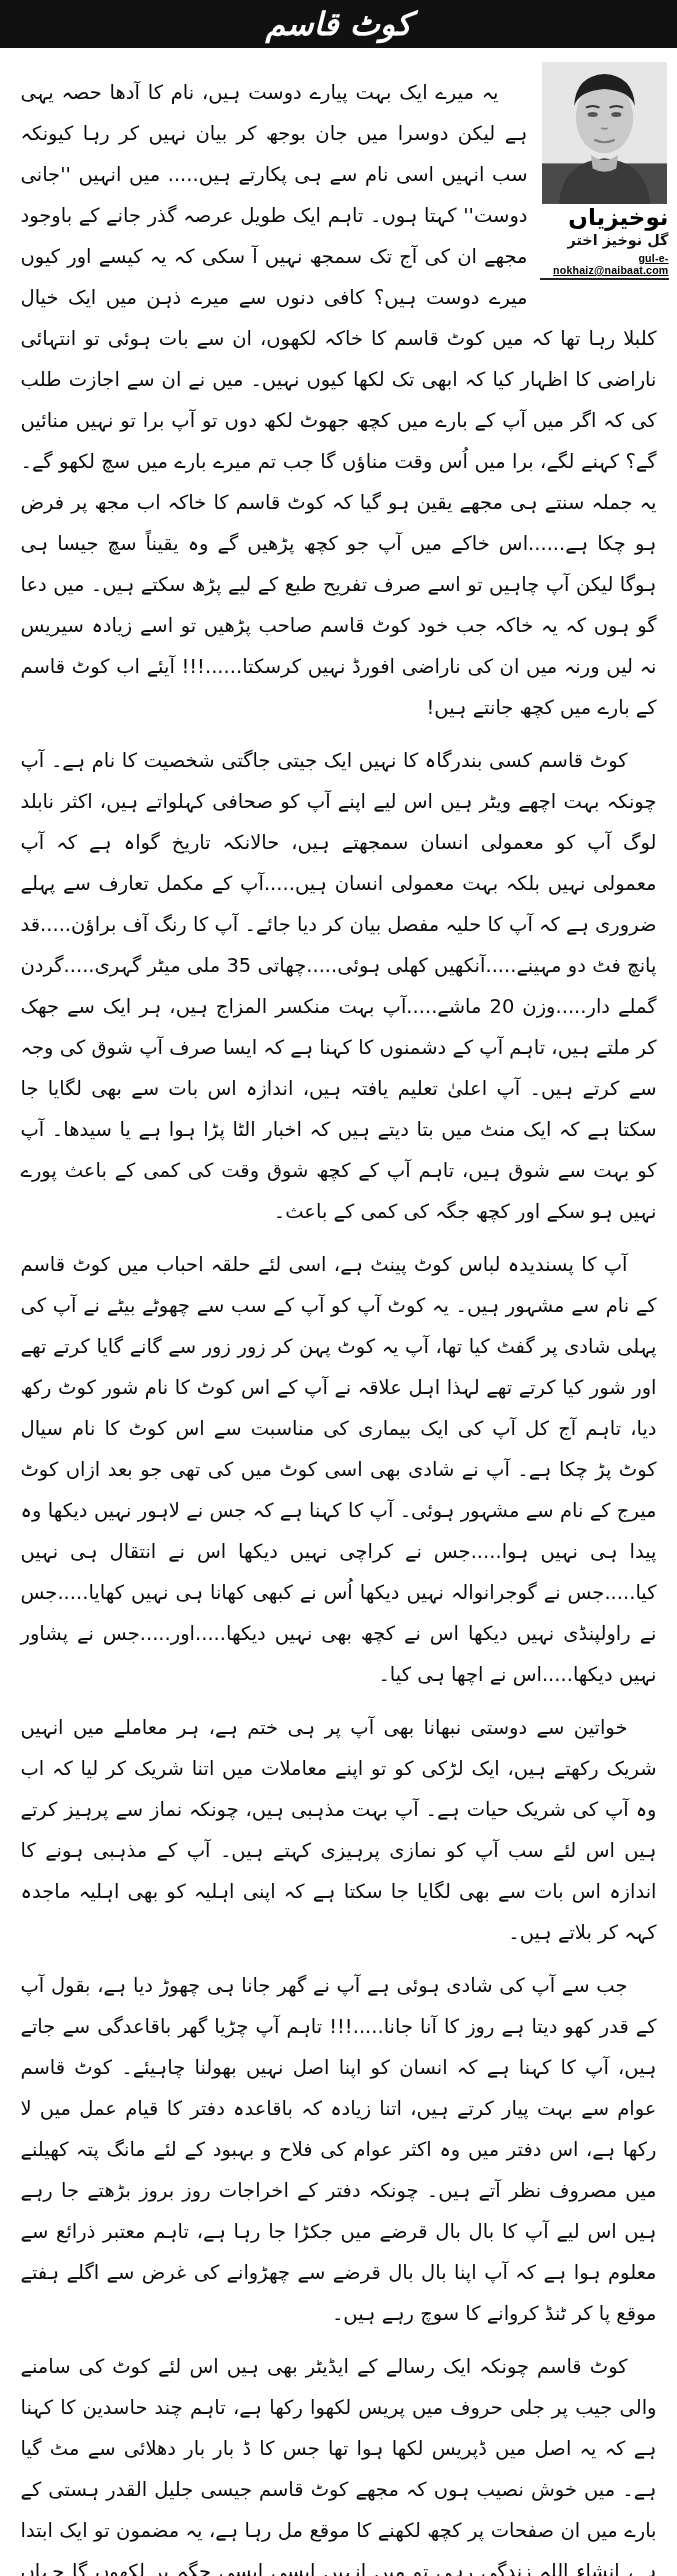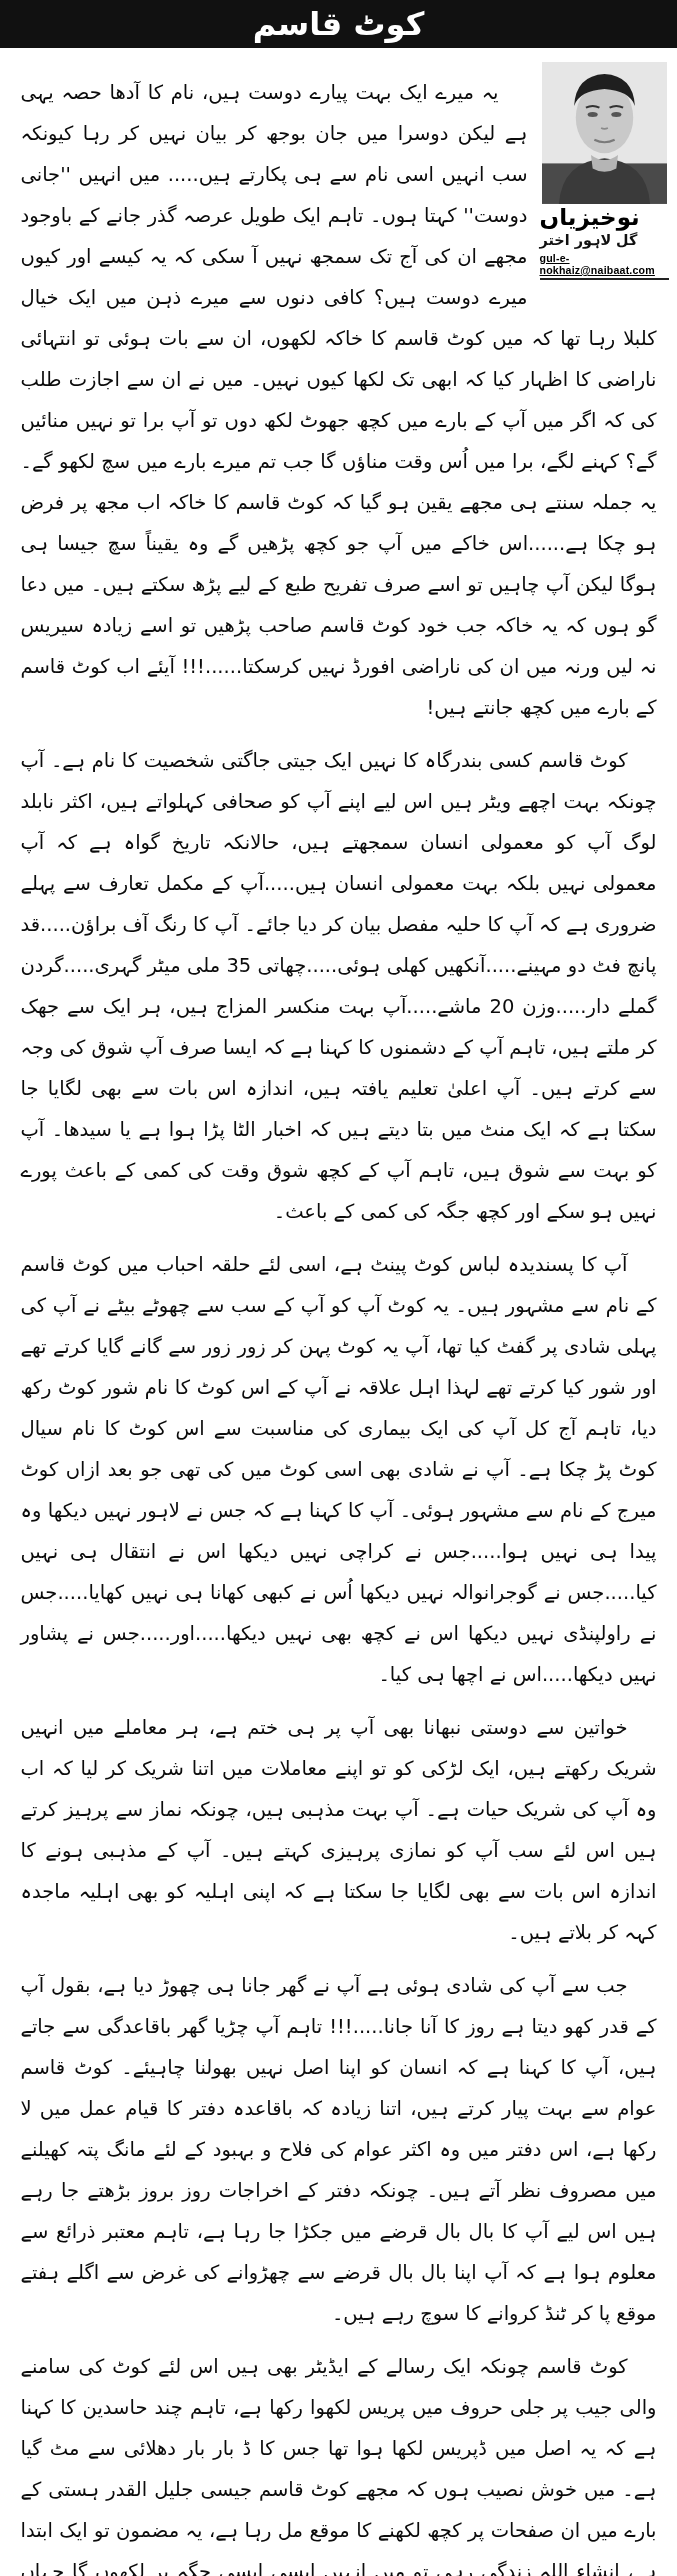--- a/index.html
+++ b/index.html
@@ -1,26 +1,26 @@
 <!DOCTYPE html>
 <html lang="ur" style="font-size:13.5px"><head>
 <meta charset="utf-8">
 <style>
   html,body{margin:0;padding:0;background:#ffffff;}
   .page{width:677px;margin:0 auto;background:#ffffff;font-family:"DejaVu Sans",sans-serif;position:relative;}
 
   
-  .title-bar{background:#111111;height:48px;display:flex;align-items:center;justify-content:center;}
+  .title-bar{background:#111111;height:48px;display:flex;align-items:center;justify-content:center;font-style:italic;}
   .title-bar h1{margin:0;color:#ffffff;font-size:32px;font-weight:bold;letter-spacing:0.8px;font-family:"DejaVu Sans",sans-serif;}
 
   
   .article{direction:rtl;padding:12px 8.5px 20.3px 8.5px;color:#000;}
   .article p{margin:12px;font-size:19.5px;line-height:41px;text-align:justify;text-indent:29px;color:#0b0b0b;}
   
-  .author-box{float:right;width:129px;margin:1.7px 0 6.8px 12px;text-align:left;border-bottom:2.5px double #222;padding-bottom:1.7px;}
+  .author-box{float:right;width:129px;margin:1.7px 0 6.8px 12px;text-align:right;border-bottom:2.5px double #222;padding-bottom:1.7px;}
   .author-photo{width:125px;height:142px;display:block;margin:0 auto;background:#e9e9e9;}
   .author-column{font-size:23px;font-weight:bold;color:#000;line-height:25.4px;margin-top:1.7px;}
   .author-name{font-size:14.4px;font-weight:bold;color:#111;line-height:18.6px;}
   .author-email{display:block;font-size:10.6px;font-weight:bold;color:#000;font-family:"Liberation Sans",sans-serif;letter-spacing:0.2px;margin-top:2.5px;}
   .clearfix::after{content:"";display:block;clear:both;}
 </style>
 </head>
 <body>
 
 <div class="page">
@@ -42,21 +42,21 @@
           <ellipse cx="60" cy="62" rx="6" ry="3" fill="#555"></ellipse>
           <ellipse cx="88" cy="62" rx="6" ry="3" fill="#555"></ellipse>
           <path d="M52 54 Q60 50 68 54" stroke="#333" stroke-width="2.5" fill="none"></path>
           <path d="M80 54 Q88 50 96 54" stroke="#333" stroke-width="2.5" fill="none"></path>
           <path d="M70 78 Q74 80 78 78" stroke="#8a8a8a" stroke-width="2" fill="none"></path>
           <path d="M62 92 Q74 98 86 92" stroke="#7a7a7a" stroke-width="2.5" fill="none"></path>
           <path d="M58 110 Q74 122 90 110 L88 126 Q74 134 60 126 Z" fill="#b5b5b5"></path>
         </svg>
       </span>
       <div class="author-column">نوخیزیاں</div>
-      <div class="author-name">گل لاہور اختر</div>
+      <div class="author-name">گل نوخیز اختر</div>
       <a href="#" class="author-email">gul-e-nokhaiz@naibaat.com</a>
     </aside>
 
     <p>یہ میرے ایک بہت پیارے دوست ہیں، نام کا آدھا حصہ یہی ہے لیکن دوسرا میں جان بوجھ کر بیان نہیں کر رہا کیونکہ سب انہیں اسی نام سے ہی پکارتے ہیں..... میں انہیں ''جانی دوست'' کہتا ہوں۔ تاہم ایک طویل عرصہ گذر جانے کے باوجود مجھے ان کی آج تک سمجھ نہیں آ سکی کہ یہ کیسے اور کیوں میرے دوست ہیں؟ کافی دنوں سے میرے ذہن میں ایک خیال کلبلا رہا تھا کہ میں کوٹ قاسم کا خاکہ لکھوں، ان سے بات ہوئی تو انتہائی ناراضی کا اظہار کیا کہ ابھی تک لکھا کیوں نہیں۔ میں نے ان سے اجازت طلب کی کہ اگر میں آپ کے بارے میں کچھ جھوٹ لکھ دوں تو آپ برا تو نہیں منائیں گے؟ کہنے لگے، برا میں اُس وقت مناؤں گا جب تم میرے بارے میں سچ لکھو گے۔ یہ جملہ سنتے ہی مجھے یقین ہو گیا کہ کوٹ قاسم کا خاکہ اب مجھ پر فرض ہو چکا ہے......اس خاکے میں آپ جو کچھ پڑھیں گے وہ یقیناً سچ جیسا ہی ہوگا لیکن آپ چاہیں تو اسے صرف تفریح طبع کے لیے پڑھ سکتے ہیں۔ میں دعا گو ہوں کہ یہ خاکہ جب خود کوٹ قاسم صاحب پڑھیں تو اسے زیادہ سیریس نہ لیں ورنہ میں ان کی ناراضی افورڈ نہیں کرسکتا......!!! آیئے اب کوٹ قاسم کے بارے میں کچھ جانتے ہیں!</p>
     <p>کوٹ قاسم کسی بندرگاہ کا نہیں ایک جیتی جاگتی شخصیت کا نام ہے۔ آپ چونکہ بہت اچھے ویٹر ہیں اس لیے اپنے آپ کو صحافی کہلواتے ہیں، اکثر نابلد لوگ آپ کو معمولی انسان سمجھتے ہیں، حالانکہ تاریخ گواہ ہے کہ آپ معمولی نہیں بلکہ بہت معمولی انسان ہیں.....آپ کے مکمل تعارف سے پہلے ضروری ہے کہ آپ کا حلیہ مفصل بیان کر دیا جائے۔ آپ کا رنگ آف براؤن.....قد پانچ فٹ دو مہینے.....آنکھیں کھلی ہوئی.....چھاتی 35 ملی میٹر گہری.....گردن گملے دار.....وزن 20 ماشے.....آپ بہت منکسر المزاج ہیں، ہر ایک سے جھک کر ملتے ہیں، تاہم آپ کے دشمنوں کا کہنا ہے کہ ایسا صرف آپ شوق کی وجہ سے کرتے ہیں۔ آپ اعلیٰ تعلیم یافتہ ہیں، اندازہ اس بات سے بھی لگایا جا سکتا ہے کہ ایک منٹ میں بتا دیتے ہیں کہ اخبار الٹا پڑا ہوا ہے یا سیدھا۔ آپ کو بہت سے شوق ہیں، تاہم آپ کے کچھ شوق وقت کی کمی کے باعث پورے نہیں ہو سکے اور کچھ جگہ کی کمی کے باعث۔</p>
     <p>آپ کا پسندیدہ لباس کوٹ پینٹ ہے، اسی لئے حلقہ احباب میں کوٹ قاسم کے نام سے مشہور ہیں۔ یہ کوٹ آپ کو آپ کے سب سے چھوٹے بیٹے نے آپ کی پہلی شادی پر گفٹ کیا تھا، آپ یہ کوٹ پہن کر زور زور سے گانے گایا کرتے تھے اور شور کیا کرتے تھے لہذا اہل علاقہ نے آپ کے اس کوٹ کا نام شور کوٹ رکھ دیا، تاہم آج کل آپ کی ایک بیماری کی مناسبت سے اس کوٹ کا نام سیال کوٹ پڑ چکا ہے۔ آپ نے شادی بھی اسی کوٹ میں کی تھی جو بعد ازاں کوٹ میرج کے نام سے مشہور ہوئی۔ آپ کا کہنا ہے کہ جس نے لاہور نہیں دیکھا وہ پیدا ہی نہیں ہوا.....جس نے کراچی نہیں دیکھا اس نے انتقال ہی نہیں کیا.....جس نے گوجرانوالہ نہیں دیکھا اُس نے کبھی کھانا ہی نہیں کھایا.....جس نے راولپنڈی نہیں دیکھا اس نے کچھ بھی نہیں دیکھا.....اور.....جس نے پشاور نہیں دیکھا.....اس نے اچھا ہی کیا۔</p>
     <p>خواتین سے دوستی نبھانا بھی آپ پر ہی ختم ہے، ہر معاملے میں انہیں شریک رکھتے ہیں، ایک لڑکی کو تو اپنے معاملات میں اتنا شریک کر لیا کہ اب وہ آپ کی شریک حیات ہے۔ آپ بہت مذہبی ہیں، چونکہ نماز سے پرہیز کرتے ہیں اس لئے سب آپ کو نمازی پرہیزی کہتے ہیں۔ آپ کے مذہبی ہونے کا اندازہ اس بات سے بھی لگایا جا سکتا ہے کہ اپنی اہلیہ کو بھی اہلیہ ماجدہ کہہ کر بلاتے ہیں۔</p>
     <p>جب سے آپ کی شادی ہوئی ہے آپ نے گھر جانا ہی چھوڑ دیا ہے، بقول آپ کے قدر کھو دیتا ہے روز کا آنا جانا.....!!! تاہم آپ چڑیا گھر باقاعدگی سے جاتے ہیں، آپ کا کہنا ہے کہ انسان کو اپنا اصل نہیں بھولنا چاہیئے۔ کوٹ قاسم عوام سے بہت پیار کرتے ہیں، اتنا زیادہ کہ باقاعدہ دفتر کا قیام عمل میں لا رکھا ہے، اس دفتر میں وہ اکثر عوام کی فلاح و بہبود کے لئے مانگ پتہ کھیلنے میں مصروف نظر آتے ہیں۔ چونکہ دفتر کے اخراجات روز بروز بڑھتے جا رہے ہیں اس لیے آپ کا بال بال قرضے میں جکڑا جا رہا ہے، تاہم معتبر ذرائع سے معلوم ہوا ہے کہ آپ اپنا بال بال قرضے سے چھڑوانے کی غرض سے اگلے ہفتے موقع پا کر ٹنڈ کروانے کا سوچ رہے ہیں۔</p>
     <p>کوٹ قاسم چونکہ ایک رسالے کے ایڈیٹر بھی ہیں اس لئے کوٹ کی سامنے والی جیب پر جلی حروف میں پریس لکھوا رکھا ہے، تاہم چند حاسدین کا کہنا ہے کہ یہ اصل میں ڈپریس لکھا ہوا تھا جس کا ڈ بار بار دھلائی سے مٹ گیا ہے۔ میں خوش نصیب ہوں کہ مجھے کوٹ قاسم جیسی جلیل القدر ہستی کے بارے میں ان صفحات پر کچھ لکھنے کا موقع مل رہا ہے، یہ مضمون تو ایک ابتدا ہے، انشاء اللہ زندگی رہی تو میں انہیں ایسی ایسی جگہ پر لکھوں گا جہاں انہوں نے کبھی سوچا بھی نہ ہوگا۔ ہاں تو اب ذرا ذکر ہو جائے کوٹ قاسم کی شب و روز کی مصروفیات کا.....!!!</p>
     <p>آپ علی الصبح ساڑھے گیارہ بجے اٹھتے ہیں، ناشتہ لان میں کرتے ہیں حالانکہ مخالفین بضد ہیں کہ انسانی ناشتہ لان میں نہیں کچن میں ہونا چاہیے۔ ناشتے میں آپ دو ابلے ہوئے انڈوں کا آملیٹ ہاف فرائی کر کے نوش فرماتے ہیں، چونکہ ہر وقت ریوالور پاس رکھتے ہیں اس لیے چائے پسند نہیں فرماتے، آپ کا موقف ہے کہ زیادہ چائے پینے سے انسان ہتھیار اٹھانے کے قابل نہیں رہتا۔</p>

